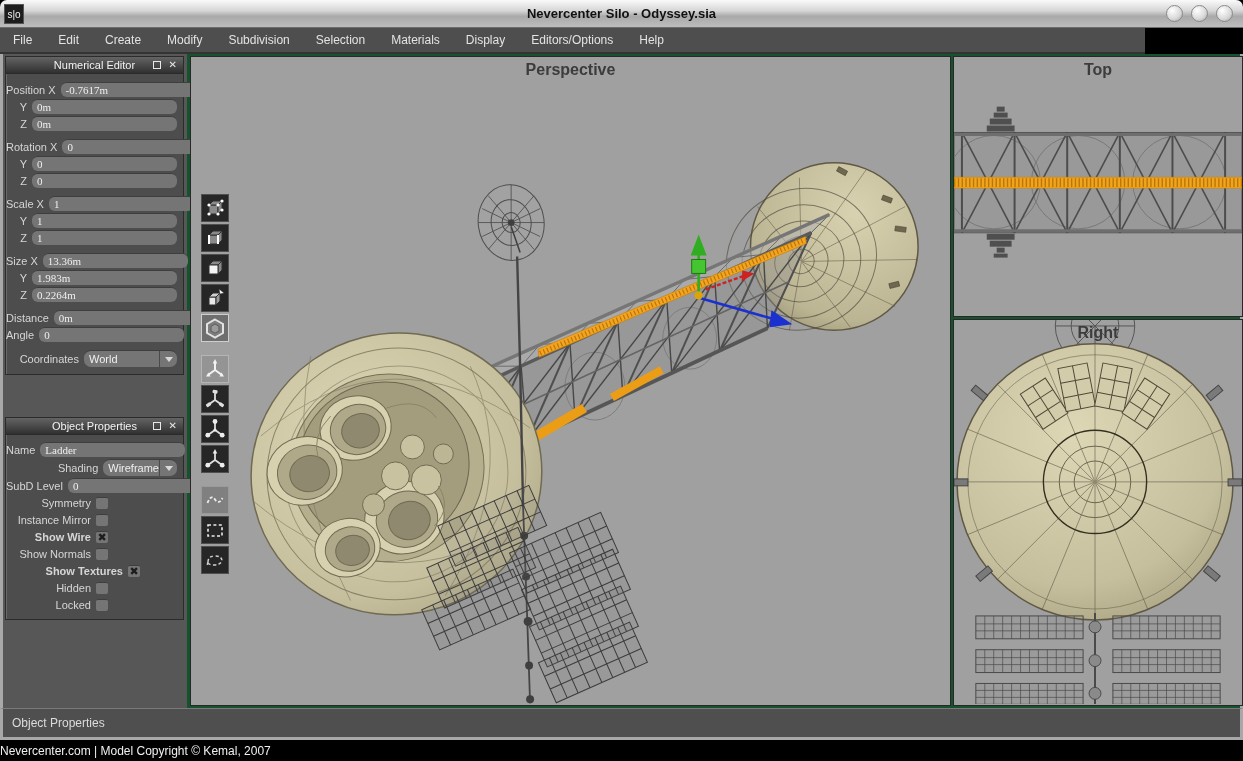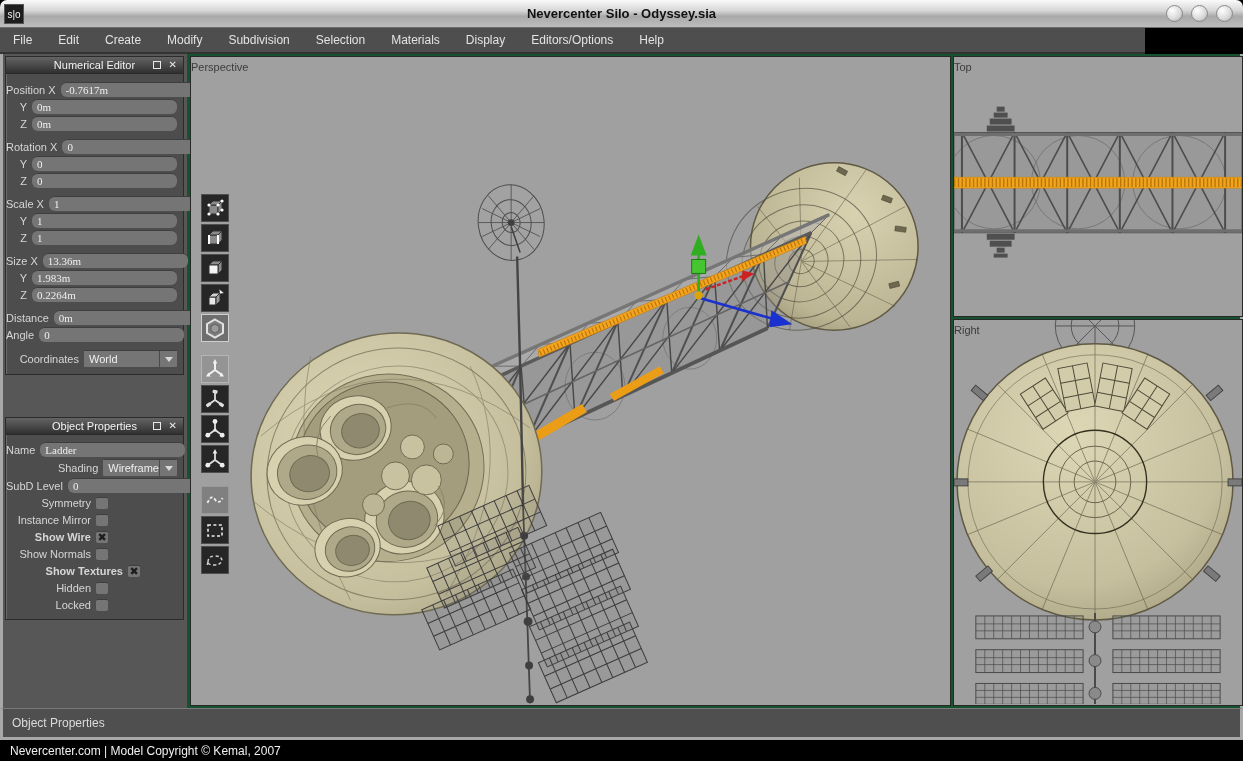--- a/index.html
+++ b/index.html
@@ -38,35 +38,35 @@
     align-items:center; position:relative; border-bottom:1px solid #2a2a2a; }
   .phead .ptitle { flex:1; text-align:center; color:#f2f2f2; font-size:11px; }
   .pbox { position:absolute; right:22px; top:4px; width:8px; height:8px; border:1px solid #e8e8e8; }
   .pclose { position:absolute; right:6px; top:2px; color:#e8e8e8; font-size:10px; }
   .prow { display:flex; align-items:center; margin:2px 6px 0 0; height:15px; }
   .prow .lab { width:78px; text-align:right; color:#d6d6d6; font-size:11px; padding-right:5px; white-space:nowrap; }
   .prow .field { flex:1; height:15px; background:#757575; border-radius:6px;
     border:none; border-top:1px solid #3e3e3e; color:#efefef; font-size:11px;
     font-family:Liberation Serif, serif; padding:0 5px; outline:none; }
   .gap { height:6px; }
-  .dd { flex:1; height:17px; background:#757575; border-radius:1px; border-top:1px solid #3e3e3e;
+  .dd { flex:1; height:17px; background:#757575; border-radius:7px; border-top:1px solid #3e3e3e;
     display:flex; align-items:center; position:relative; }
   .dd .ddval { flex:1; color:#efefef; font-size:11px; padding-left:5px; }
   .dd .ddbtn { width:18px; height:100%; border-left:1px solid #4a4a4a; display:flex;
     align-items:center; justify-content:center; }
   .dd .ddbtn i { width:0; height:0; border-left:4px solid transparent; border-right:4px solid transparent;
     border-top:5px solid #d9d9d9; }
   .op .lab { width:90px; }
   .chk { width:12px; height:12px; background:#757575; border-radius:2px; border-top:1px solid #3e3e3e;
     color:#1d1d1d; font-size:11px; font-weight:bold; line-height:11px; text-align:center; }
 
   
   .vp { position:absolute; background:#a0a0a0; border:1px solid #282828; overflow:hidden; }
-  .vp-label { position:absolute; left:0; right:0; top:4px; text-align:left;
-    color:#3c3c3c; font-size:11px; z-index:5; }
+  .vp-label { position:absolute; left:0; right:0; top:4px; text-align:center;
+    color:#3c3c3c; font-size:16px; z-index:5;font-weight:bold; }
   .vp-persp { left:187px; top:2px; width:761px; height:650px; }
   .vp-top   { left:950px; top:2px; width:290px; height:261px; }
   .vp-right { left:950px; top:265px; width:290px; height:387px; }
   .scene { position:absolute; inset:0; }
 
   
   .vtools { position:absolute; left:10px; top:137px; z-index:6; }
   .tb { width:28px; height:28px; background:#262626; border:1px solid #4f4f4f;
     margin-bottom:2px; display:flex; align-items:center; justify-content:center; }
   .tb.sel  { background:#6e6e6e; border-color:#cfcfcf; }
@@ -75,21 +75,21 @@
   .tgap { height:11px; }
 
   
   .statusbar { position:absolute; left:0; top:708px; width:1243px; height:29px; background:#4f4f4f;
     border-top:1px solid #7a7a7a; border-left:3px solid #a8a8a8; border-right:3px solid #a8a8a8;
     display:flex; align-items:center; }
   .statusbar span { color:#dcdcdc; font-size:12px; padding-left:9px; }
   .framebottom { position:absolute; left:0; top:737px; width:1243px; height:3px; background:#a8a8a8; }
   .footer { position:absolute; left:0; top:740px; width:1243px; height:21px; background:#000;
     display:flex; align-items:center; }
-  .footer span { color:#f0f0f0; font-size:12px; padding-left:10px; }
+  .footer span { color:#f0f0f0; font-size:12px; }
 </style>
 </head>
 <body>
 
 <div class="app">
 
   <div class="titlebar">
     <div class="logo">s|o</div>
     <div class="title">Nevercenter Silo - Odyssey.sia</div>
     <div class="winbtns">

